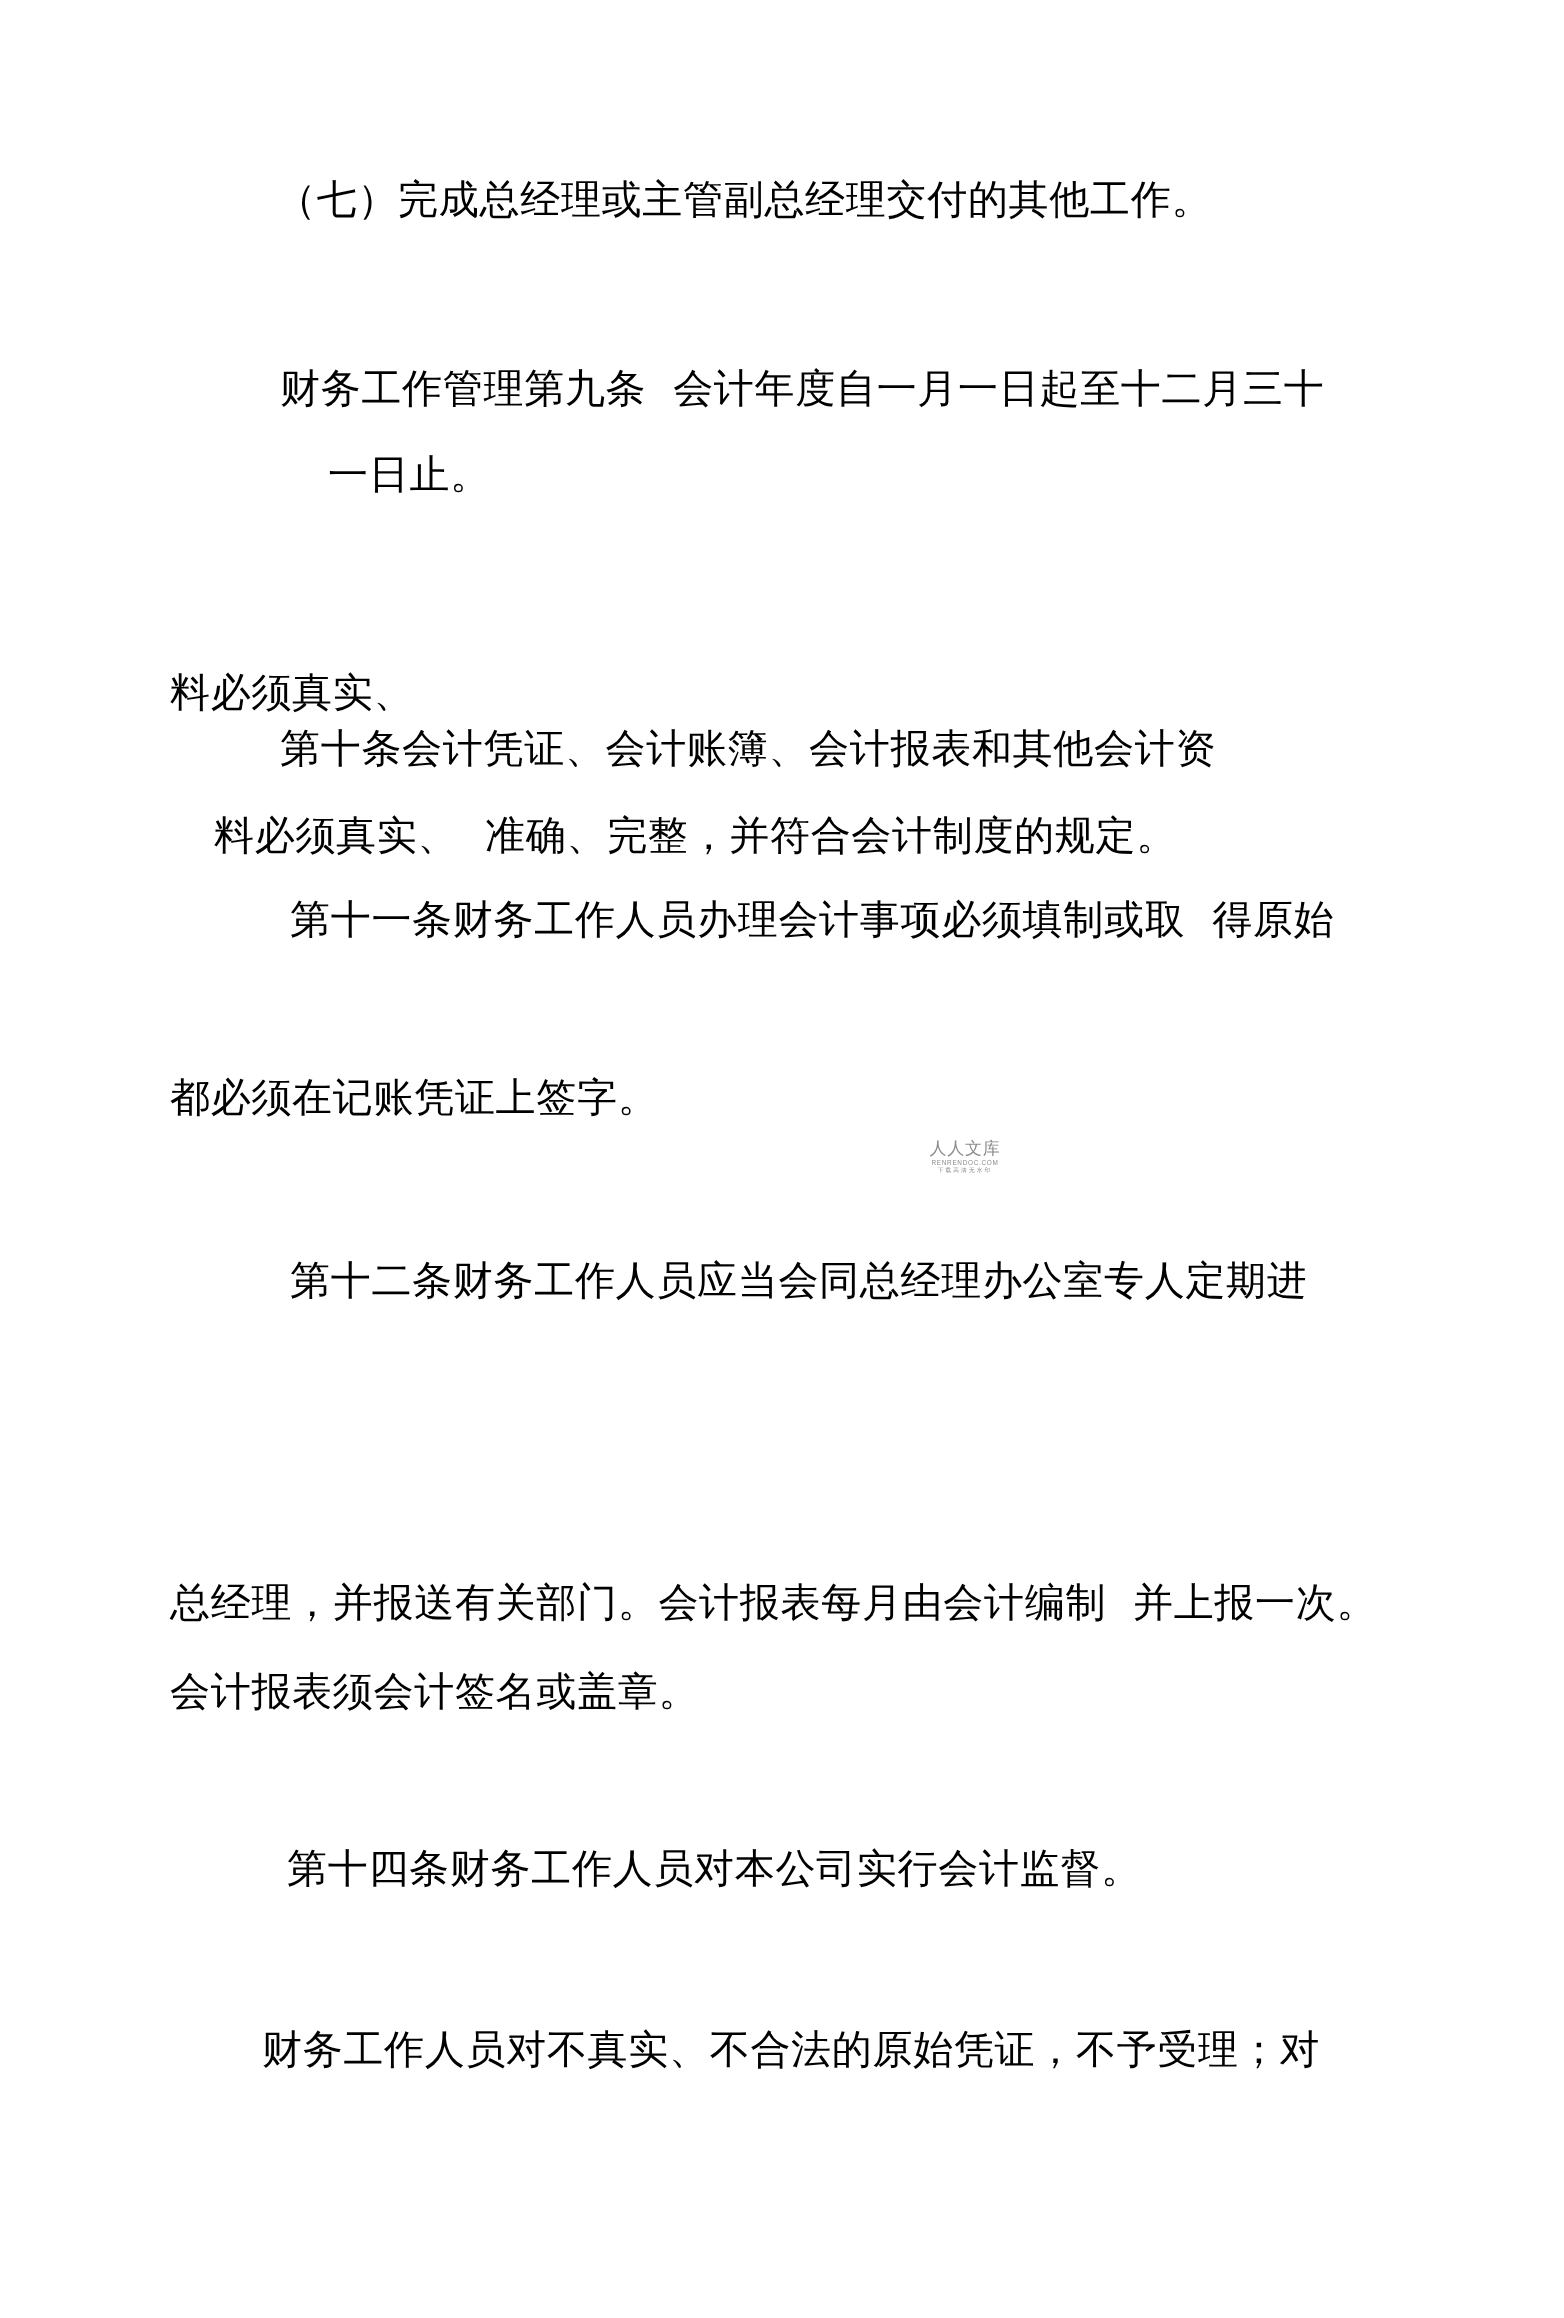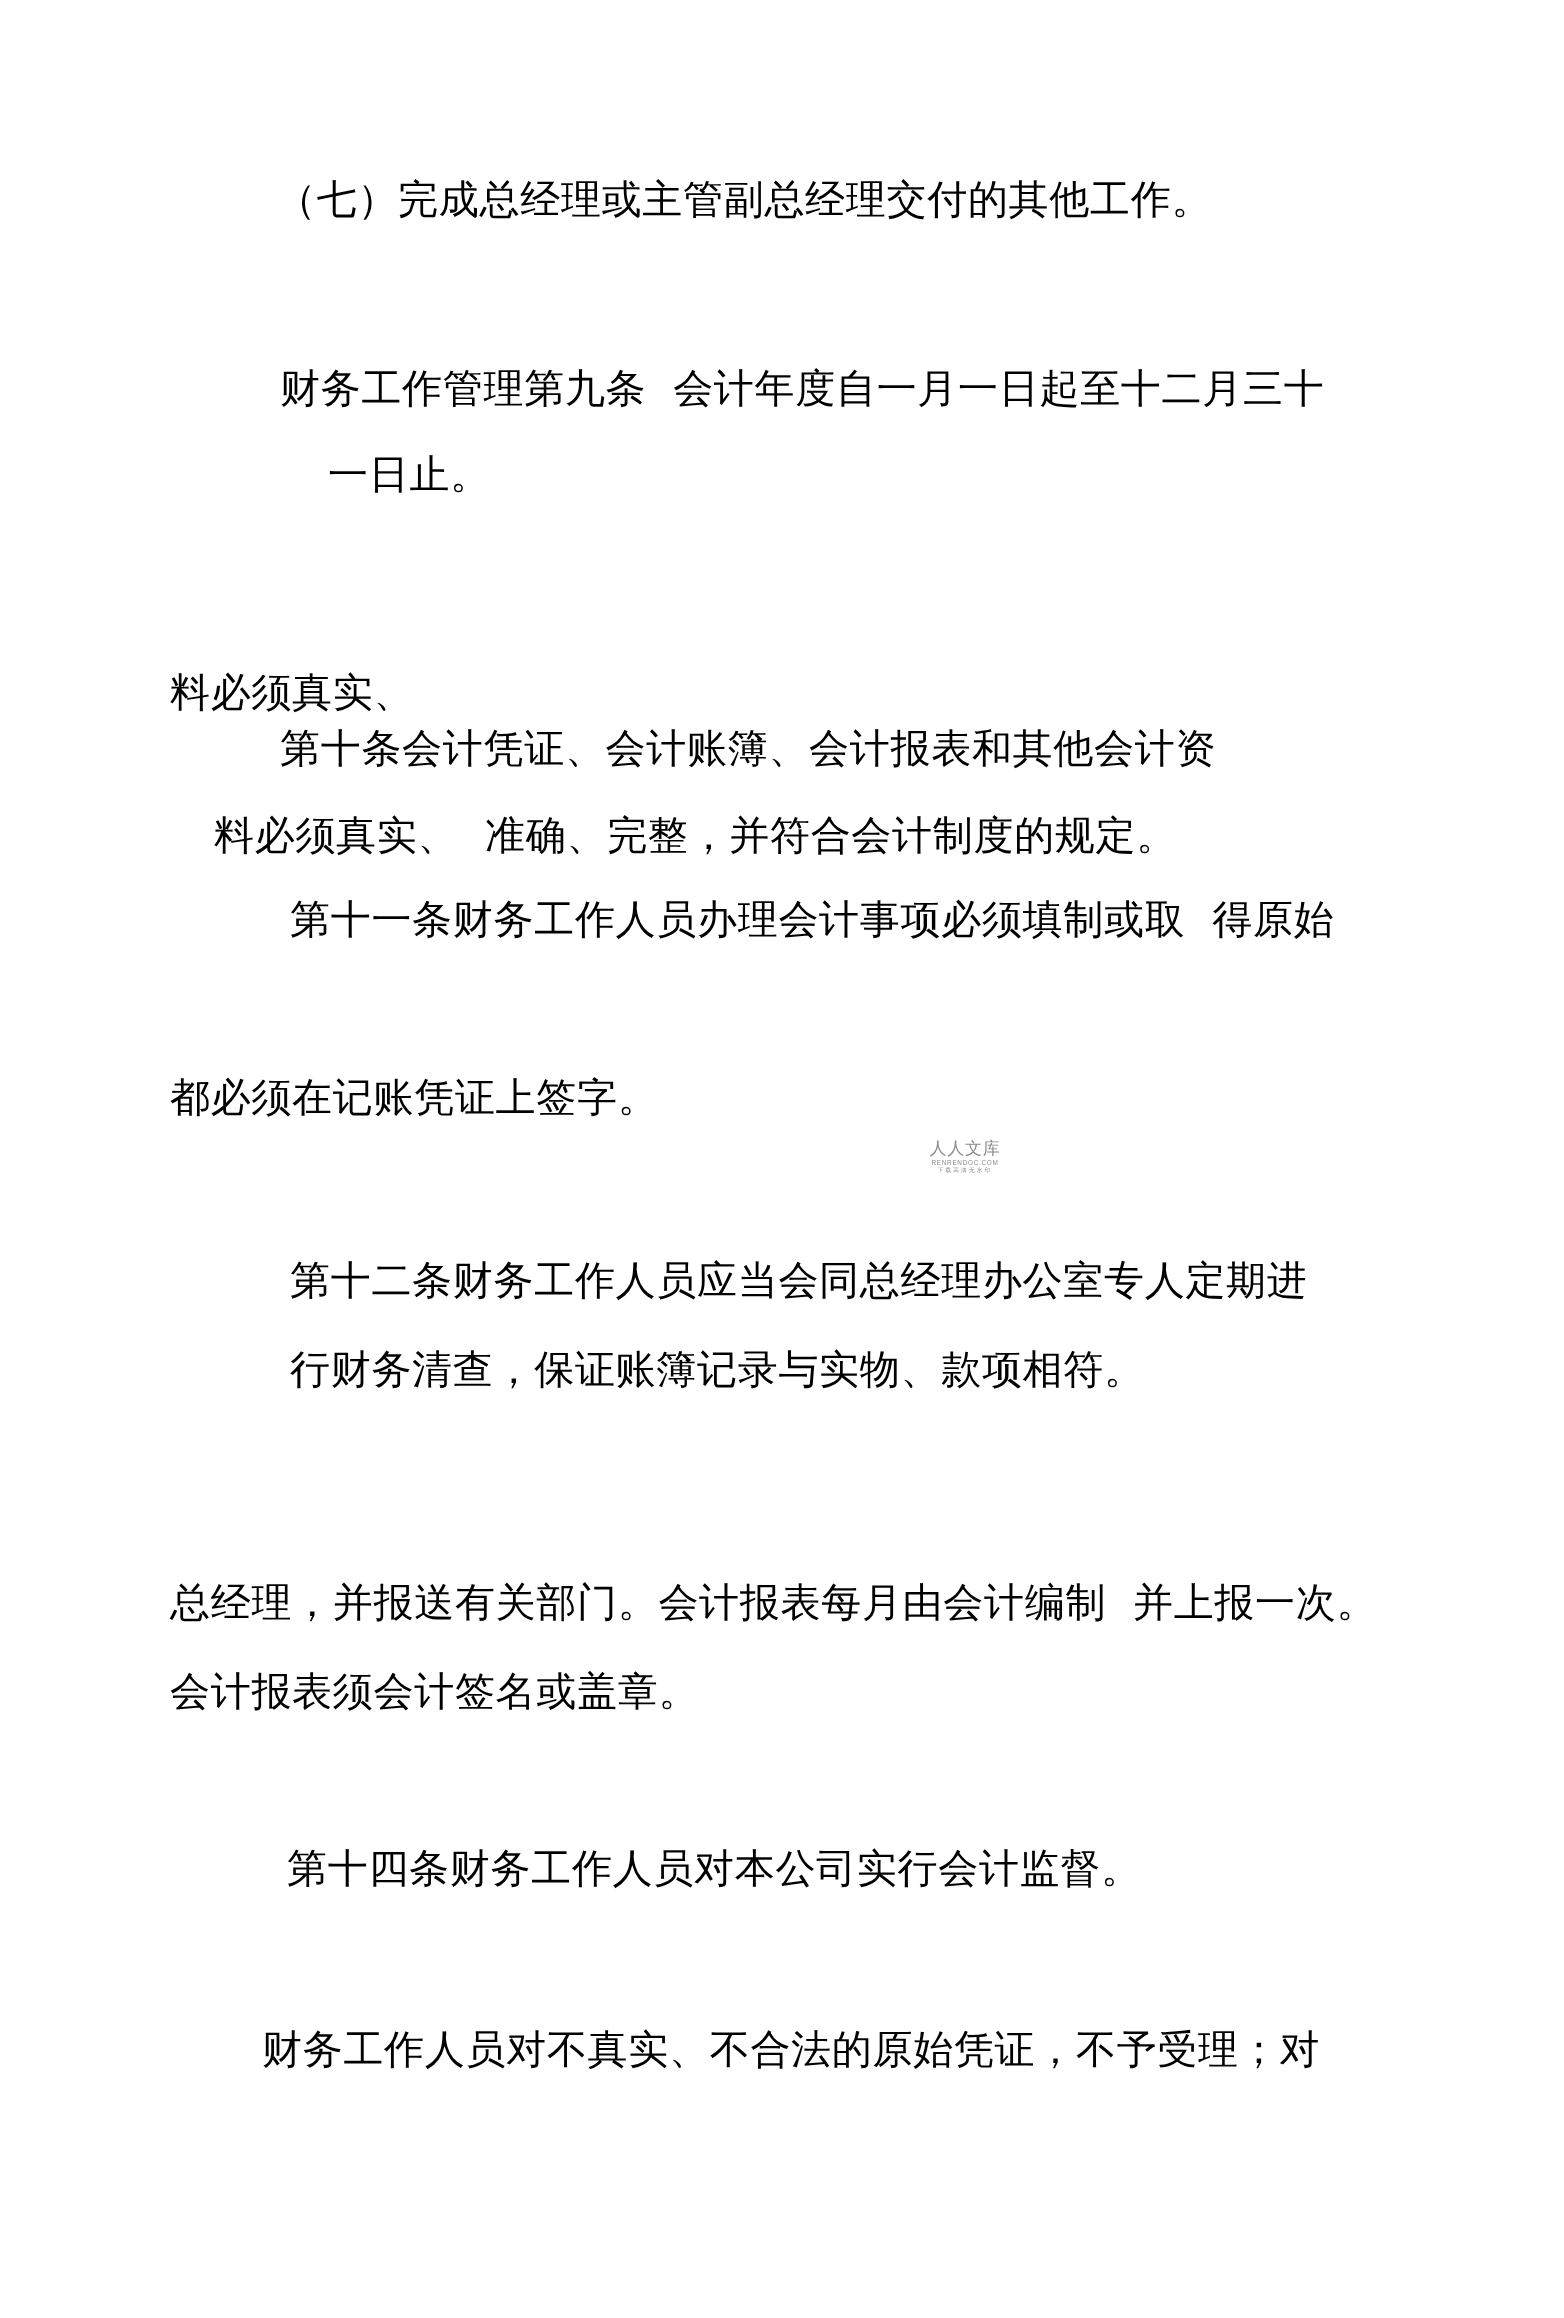--- a/index.html
+++ b/index.html
@@ -47,19 +47,18 @@
   <div class="line" style="left:290px; top:897px;">第十一条财务工作人员办理会计事项必须填制或取  得原始</div>
   <div class="line" style="left:170px; top:1075px;">都必须在记账凭证上签字。</div>
 
   <div class="watermark">
     <div class="wm-title">人人文库</div>
     <div class="wm-url">RENRENDOC.COM</div>
     <div class="wm-sub">下载高清无水印</div>
   </div>
 
   <div class="line" style="left:290px; top:1258px;">第十二条财务工作人员应当会同总经理办公室专人定期进</div>
-  <div class="line" style="left:290px; top:1347px;">行财务清查，保证账簿记录与实物、款项相符。</div>
   <div class="line" style="left:170px; top:1580px;">总经理，并报送有关部门。会计报表每月由会计编制  并上报一次。</div>
   <div class="line" style="left:170px; top:1669px;">会计报表须会计签名或盖章。</div>
   <div class="line" style="left:287px; top:1846px;">第十四条财务工作人员对本公司实行会计监督。</div>
   <div class="line" style="left:262px; top:2027px;">财务工作人员对不真实、不合法的原始凭证，不予受理；对</div>
 </div>
 
 
 </body></html>

